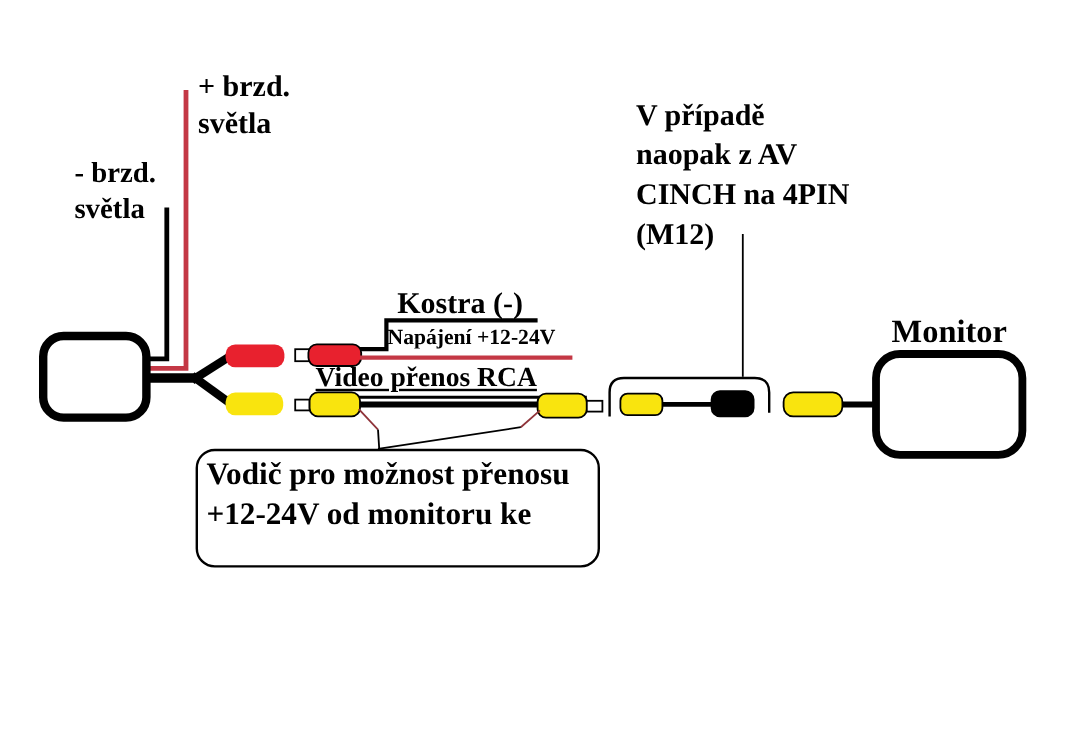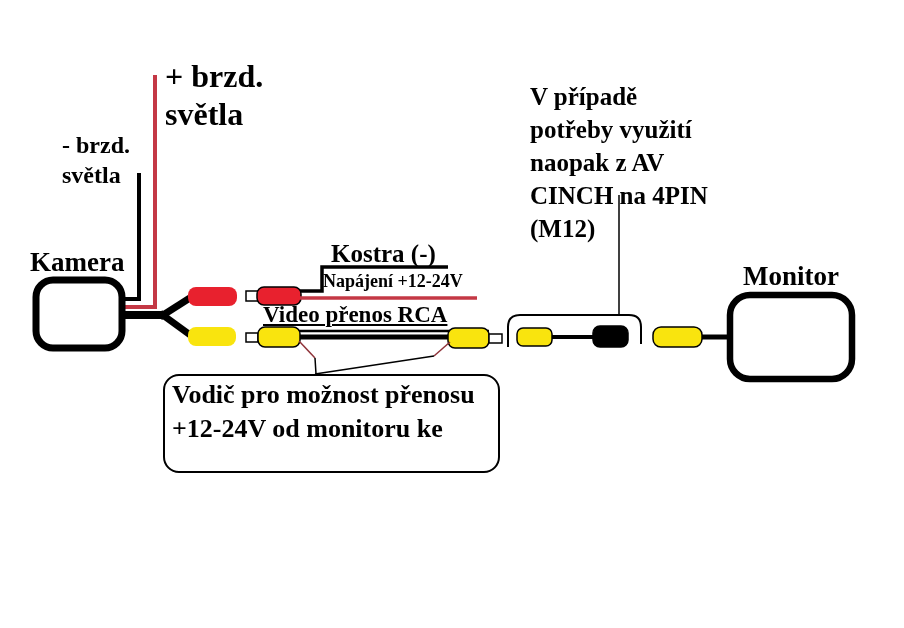--- a/index.html
+++ b/index.html
@@ -23,21 +23,21 @@
     top: 0;
   }
   .lbl {
     position: absolute;
     white-space: nowrap;
     line-height: 1;
   }
   .lbl .ln {
     line-height: 1;
   }
-  .brake-plus   { left: 165px; top: 60px;  font-size: 32px; }
+  .brake-plus   { left: 165px; top: 60px;  font-size: 25px; }
   .brake-plus .ln  { margin-bottom: 6px; }
   .brake-minus  { left: 62px;  top: 133px; font-size: 24px; }
   .brake-minus .ln { margin-bottom: 6px; }
   .camera-label  { left: 30px;  top: 249px; font-size: 27px; }
   .ground-label  { left: 331px; top: 241px; font-size: 25px; }
   .power-label   { left: 323px; top: 272px; font-size: 18px; }
   .video-label   { left: 263px; top: 303px; font-size: 23px; text-decoration: underline; }
   .monitor-label { left: 743px; top: 263px; font-size: 27px; }
   .adapter-note  { left: 530px; top: 84px;  font-size: 25px; }
   .adapter-note .ln { margin-bottom: 8px; }
@@ -112,31 +112,29 @@
   <div class="lbl brake-plus">
     <div class="ln">+ brzd.</div>
     <div class="ln">světla</div>
   </div>
 
   <div class="lbl brake-minus">
     <div class="ln">- brzd.</div>
     <div class="ln">světla</div>
   </div>
 
-  <div class="lbl camera-label">Kamera</div>
 
   <div class="lbl ground-label">Kostra (-)</div>
 
   <div class="lbl power-label">Napájení +12-24V</div>
 
   <div class="lbl video-label">Video přenos RCA</div>
 
   <div class="lbl adapter-note">
     <div class="ln">V případě</div>
-    <div class="ln">potřeby využití</div>
     <div class="ln">naopak z AV</div>
     <div class="ln">CINCH na 4PIN</div>
     <div class="ln">(M12)</div>
   </div>
 
   <div class="lbl monitor-label">Monitor</div>
 
   <div class="wire-note-box">
     <div class="ln">Vodič pro možnost přenosu</div>
     <div class="ln">+12-24V od monitoru ke</div>

